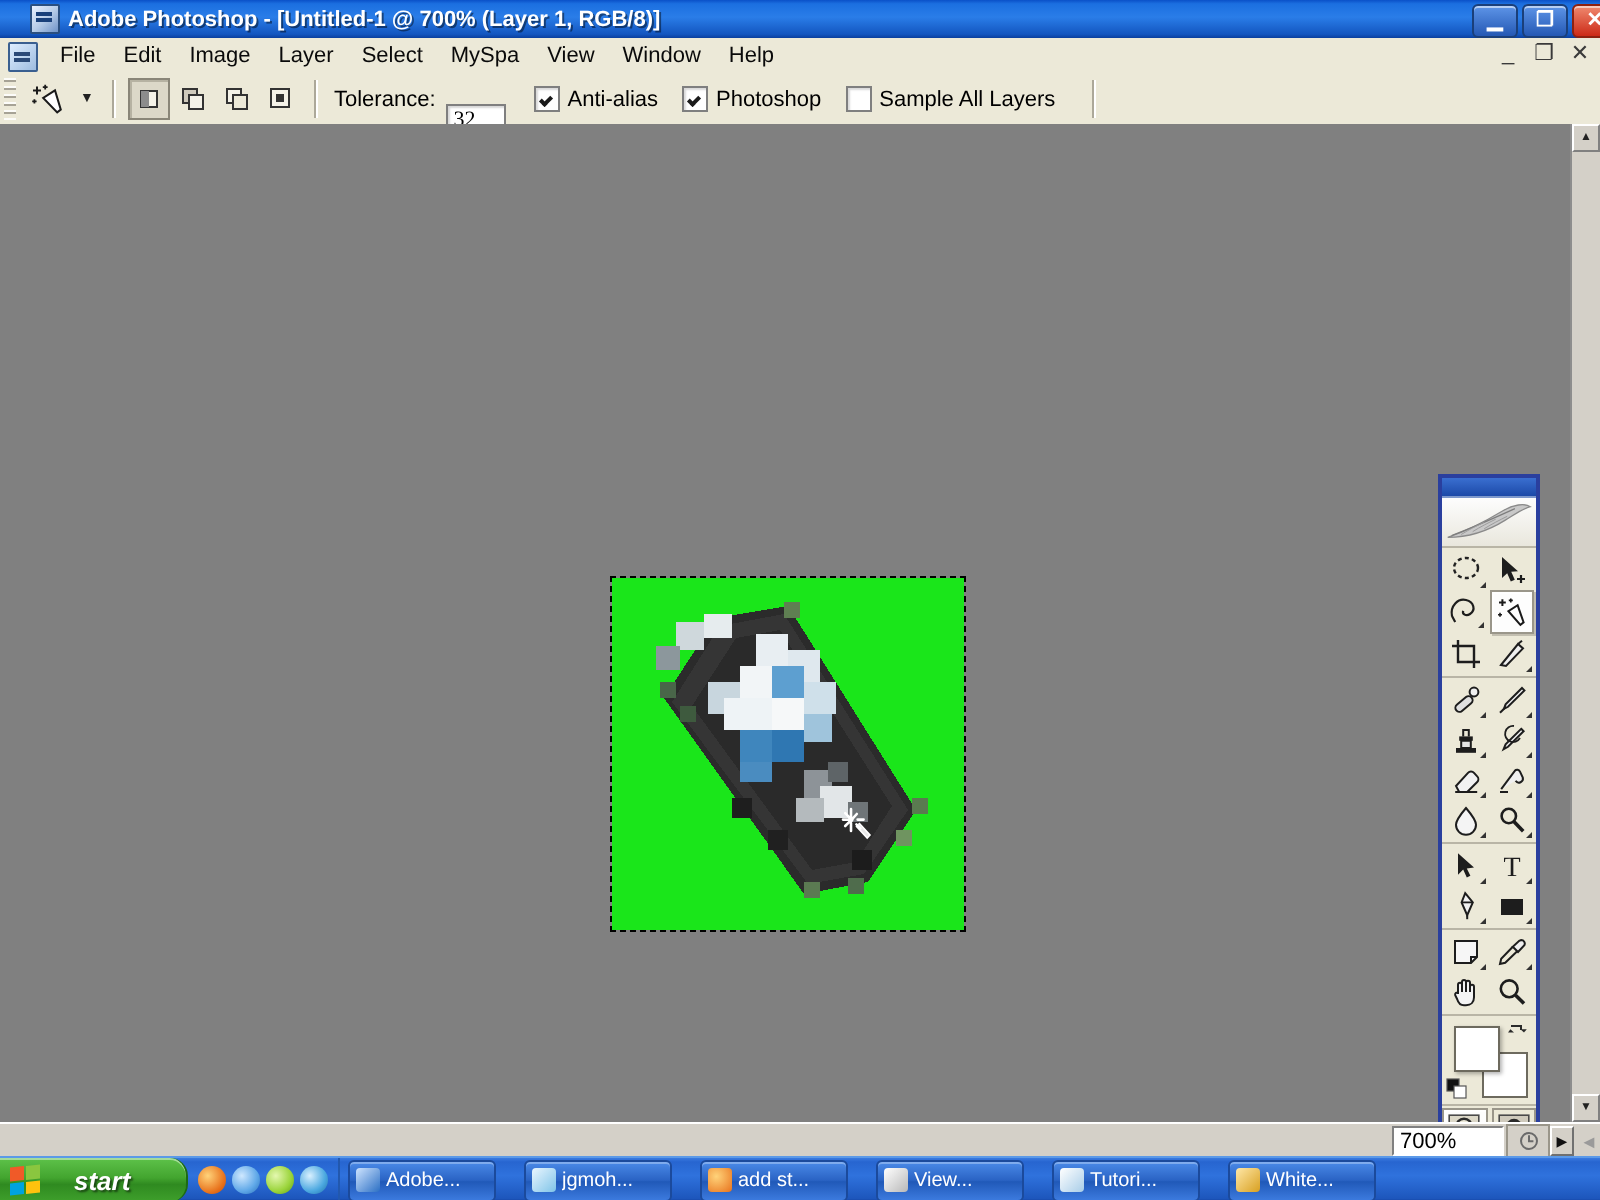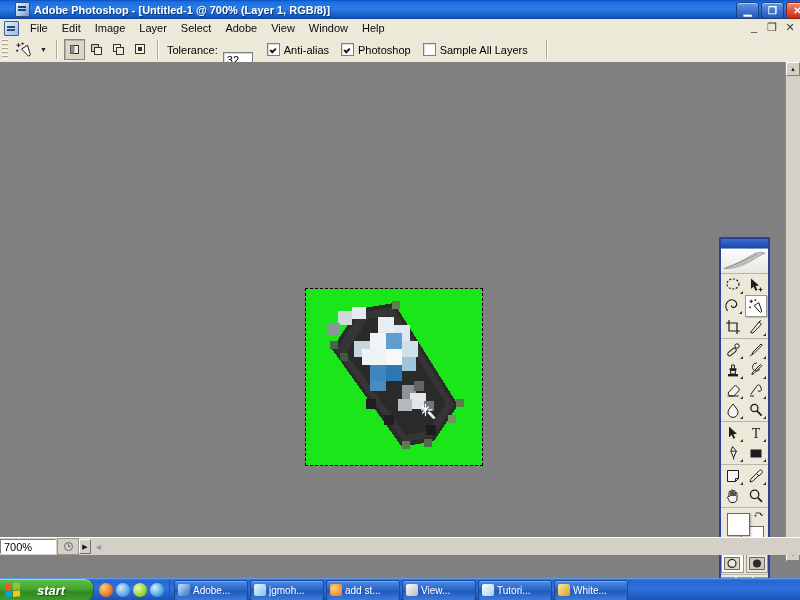--- a/index.html
+++ b/index.html
@@ -88,21 +88,21 @@
   .opt-sep{width:1px;height:19px;background:#aca899;margin:0 6px;border-right:1px solid #fff;flex:none;}
   .selmode{display:flex;gap:1px;flex:none;}
   .selmode .sm{
     width:19px;height:19px;background:#ece9d8;border:1px solid #ece9d8;
     display:flex;align-items:center;justify-content:center;
   }
   .selmode .sm.on{border:1px solid #8a8678;background:#dcd8c8;box-shadow:inset 1px 1px 0 #b6b2a2;}
   .opt-label{color:#000;font-size:11px;margin:0 5px 0 2px;white-space:nowrap;}
   .opt-input{
     width:30px;height:15px;border:1px solid #7f7f7f;background:#fff;
-    font-family:Liberation Sans, sans-serif;font-size:11px;
+    font-family:Liberation Serif, serif;font-size:11px;
     padding:0 3px;color:#000;box-sizing:border-box;
     box-shadow:inset 1px 1px 1px rgba(0,0,0,.16);
     margin-top:20px;
   }
   .opt-check{display:flex;align-items:center;margin-right:12px;white-space:nowrap;}
   .cbox{
     width:11px;height:11px;border:1px solid #7f7f7f;background:#fff;margin-right:4px;flex:none;
     position:relative;box-shadow:inset 1px 1px 1px rgba(0,0,0,.15);
   }
   .cbox.checked:after{
@@ -201,23 +201,23 @@
   .tb-qm{height:21px;display:flex;align-items:center;justify-content:center;gap:2px;border-bottom:1px solid #b9b5a6;}
   .qm{width:21px;height:17px;border:1px solid #9a968a;background:#ece9d8;display:flex;align-items:center;justify-content:center;}
   .qm.on{background:#fdfdfd;box-shadow:inset 1px 1px 0 #fff;}
   .tb-sm{height:20px;display:flex;align-items:center;justify-content:center;gap:2px;border-bottom:1px solid #b9b5a6;}
   .smb{width:14px;height:14px;border:1px solid #9a968a;background:#dcd8c8;display:flex;align-items:center;justify-content:center;}
   .smb.on{background:#fff;box-shadow:inset 1px 1px 0 #fff;}
   .tb-ir{height:24px;display:flex;align-items:center;justify-content:center;gap:3px;}
 
   
   .statusbar{
-    position:absolute;left:0;top:537px;width:800px;height:17px;
+    position:absolute;left:0;top:561px;width:800px;height:17px;
     background:#d4d0c8;border-top:1px solid #fff;
-    display:flex;align-items:center;
+    display:flex;align-items:center;justify-content:flex-end;
   }
   .sb-zoom{
     width:56px;height:15px;background:#fff;border:1px solid #808080;
     border-right-color:#fff;border-bottom-color:#fff;
     font-size:11px;color:#000;display:flex;align-items:center;padding-left:3px;
     box-sizing:border-box;
   }
   .sb-thumb{
     width:20px;height:15px;background:#d4d0c8;border:1px solid #9a968a;
     margin-left:1px;display:flex;align-items:center;justify-content:center;
@@ -261,21 +261,21 @@
   .start-label{
     color:#fff;font-size:13px;font-style:italic;font-weight:bold;
     text-shadow:1px 1px 1px rgba(0,0,0,.5);
     margin-left:12px;
   }
   .quicklaunch{
     display:flex;align-items:center;gap:3px;padding:0 5px;height:22px;flex:none;
     border-right:1px solid #2258ae;
   }
   .ql{width:14px;height:14px;border-radius:50%;}
-  .tasks{display:flex;align-items:center;gap:2px;padding-left:4px;flex:1;overflow:hidden;}
+  .tasks{display:flex;align-items:center;gap:14px;padding-left:4px;flex:1;overflow:hidden;}
   .task{
     height:19px;min-width:66px;max-width:68px;flex:none;
     background:linear-gradient(180deg,#4a8ae8,#2a63c4 48%,#2059b8 52%,#3c7ade);
     border:1px solid #1b4a9c;border-radius:3px;
     display:flex;align-items:center;padding:0 3px;
     box-shadow:inset 0 1px 0 rgba(255,255,255,.3);
     overflow:hidden;
   }
   .task-icon{width:12px;height:12px;margin-right:3px;flex:none;border-radius:2px;}
   .task-label{color:#fff;font-size:10px;white-space:nowrap;overflow:hidden;text-overflow:clip;}
@@ -308,21 +308,21 @@
     </div>
   </div>
 
   <div class="menubar">
     <div class="doc-icon"></div>
     <div class="menu-item">File</div>
     <div class="menu-item">Edit</div>
     <div class="menu-item">Image</div>
     <div class="menu-item">Layer</div>
     <div class="menu-item">Select</div>
-    <div class="menu-item">Adobe</div>
+    <div class="menu-item">MySpa</div>
     <div class="menu-item">View</div>
     <div class="menu-item">Window</div>
     <div class="menu-item">Help</div>
     <div class="doc-win-btns">
       <span>_</span>
       <span>❐</span>
       <span>✕</span>
     </div>
   </div>
 

